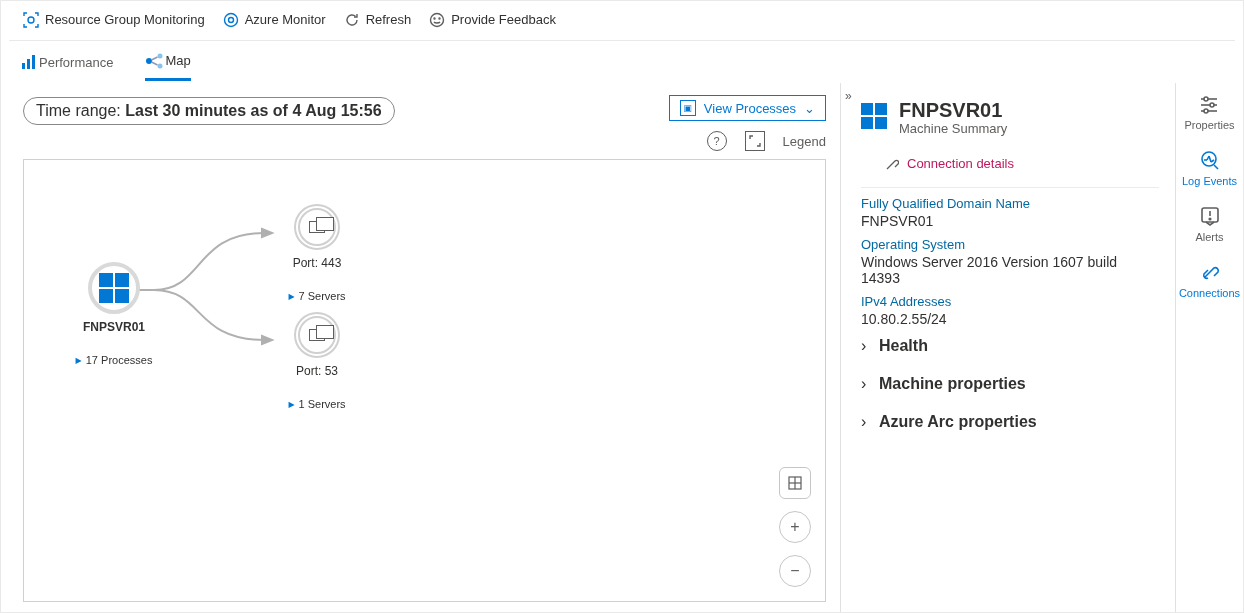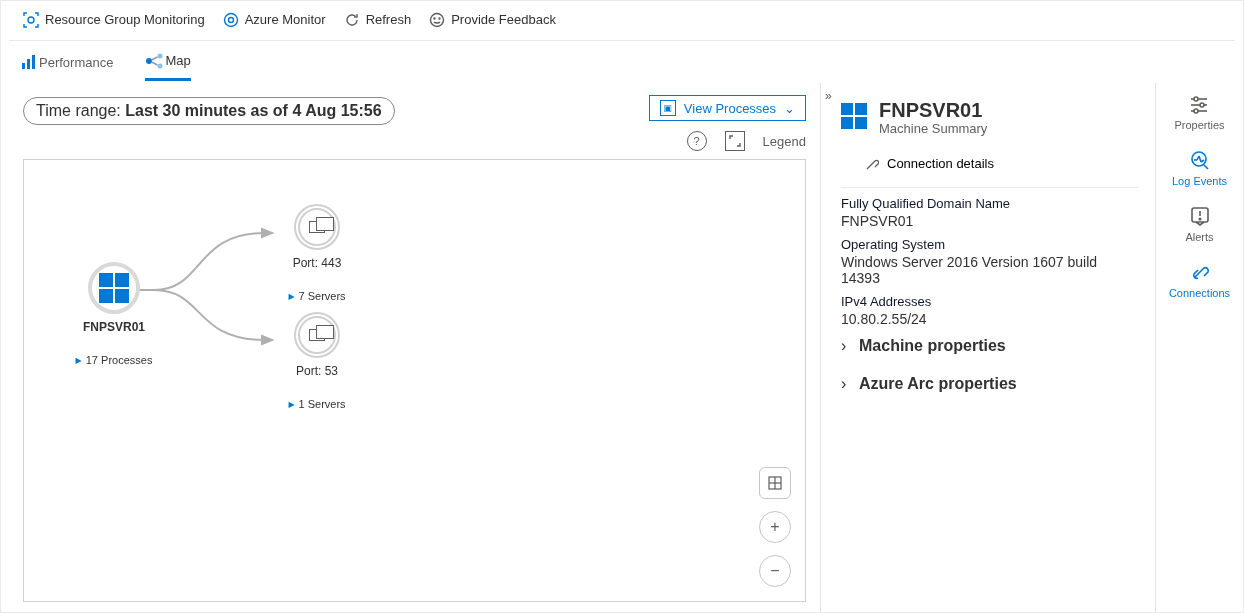--- a/index.html
+++ b/index.html
@@ -173,28 +173,28 @@
   .d-sub { font-size:13px;color:#605e5c; }
   .section-h {
     display:flex;align-items:center;gap:8px;font-weight:600;font-size:16px;
     padding:10px 0;cursor:pointer;
   }
   .section-h.collapsed::before { content:"›"; font-size:16px;font-weight:400;width:10px; }
   .section-h.expanded::before { content:"⌄"; font-size:16px;font-weight:400;width:10px;position:relative;top:-4px; }
   .link-row {
     display:flex;align-items:center;gap:8px;padding:4px 0 8px 24px;
   }
-  .link-row a { color:#000000;text-decoration:none;cursor:pointer; }
-  .prop-label { color:#0f172a;font-size:13px;margin-top:8px; }
+  .link-row a { color:#be185d;text-decoration:none;cursor:pointer; }
+  .prop-label { color:#0369a1;font-size:13px;margin-top:8px; }
   .prop-val { color:#323130;font-size:14px;margin-top:2px; }
   .sep { border-top:1px solid #edebe9;margin-top:8px; }
 
   
   .rail {
-    width:88px;border-left:1px solid #e1e1e1;display:flex;flex-direction:column;align-items:center;
+    width:68px;border-left:1px solid #e1e1e1;display:flex;flex-direction:column;align-items:center;
     padding-top:10px;gap:18px;color:#605e5c;
   }
   .rail-item {
     display:flex;flex-direction:column;align-items:center;gap:4px;cursor:pointer;color:#605e5c;font-size:11px;
   }
   .rail-item.active { color:#0078d4; }
   .rail svg { stroke:currentColor; }
 </style>
 </head>
 <body>
@@ -369,20 +369,23 @@
     <div class="prop-label">Fully Qualified Domain Name</div>
     <div class="prop-val">FNPSVR01</div>
 
     <div class="prop-label">Operating System</div>
     <div class="prop-val">Windows Server 2016 Version 1607 build 14393</div>
 
     <div class="prop-label">IPv4 Addresses</div>
     <div class="prop-val">10.80.2.55/24</div>
 
     <div class="section-h collapsed">
+      <span>Health</span>
+    </div>
+    <div class="section-h collapsed">
       <span>Machine properties</span>
     </div>
     <div class="section-h collapsed">
       <span>Azure Arc properties</span>
     </div>
   </div>
 
   <div class="rail">
     <div class="rail-item">
       <svg width="22" height="22" viewBox="0 0 22 22" fill="none" stroke-width="1.6">

